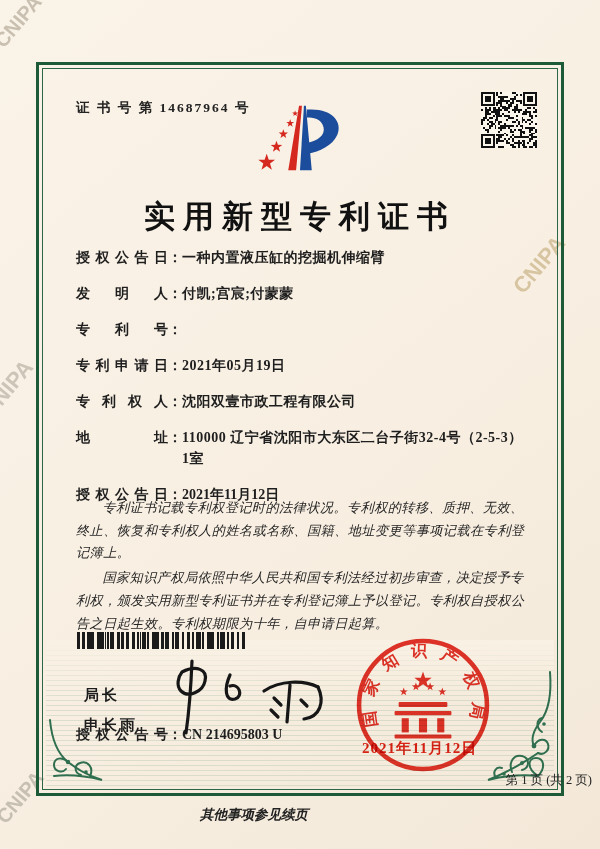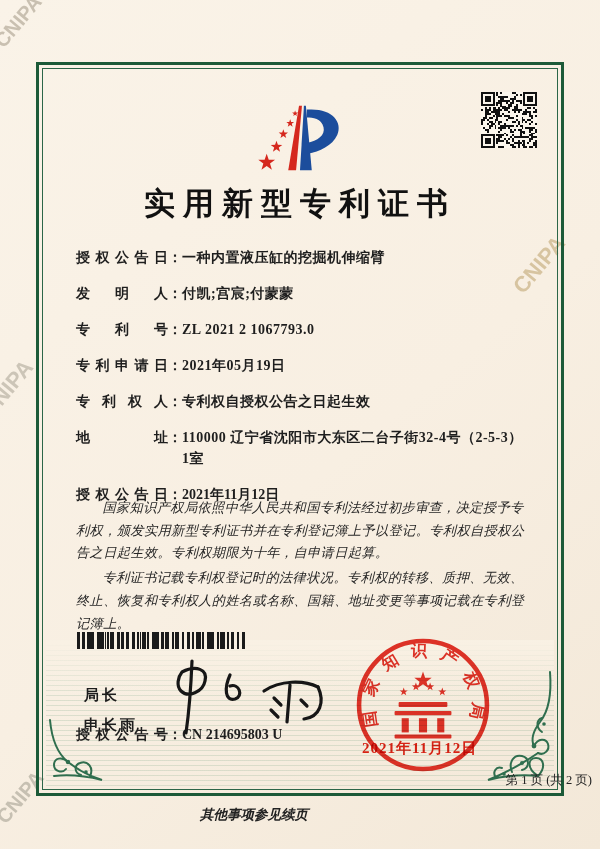--- a/index.html
+++ b/index.html
@@ -16,21 +16,21 @@
       font-weight:700;transform:rotate(-50deg);pointer-events:none;}
   .wm1{left:-12px;top:10px;font-size:20px;color:rgba(168,158,140,.6);}
   .wm2{left:506px;top:252px;font-size:22px;color:rgba(196,172,124,.65);}
   .wm3{left:-26px;top:376px;font-size:22px;color:rgba(168,160,146,.55);}
   .wm4{left:-10px;top:786px;font-size:20px;color:rgba(150,145,132,.5);}
   
   .certno{position:absolute;left:76px;top:99px;font-size:13.5px;font-weight:600;
           letter-spacing:2px;color:#232323;}
   .qr{position:absolute;left:481px;top:92px;width:56px;height:56px;}
   .logo{position:absolute;left:251px;top:101px;width:98px;height:76px;}
-  .title{position:absolute;left:0;top:183px;width:600px;text-align:center;
+  .title{position:absolute;left:0;top:196px;width:600px;text-align:center;
          font-size:31px;font-weight:700;letter-spacing:8px;color:#111;}
   
   .fields{position:absolute;left:76px;top:247px;width:450px;font-size:14px;
           color:#1e1e1e;font-weight:600;}
   .frow{display:flex;margin-bottom:15px;line-height:21px;}
   .flabel{display:inline-block;width:92px;text-align:justify;text-align-last:justify;
           flex:0 0 92px;}
   .fcolon{flex:0 0 14px;}
   .fvalue{flex:1;letter-spacing:.5px;}
   .grantrow{display:flex;line-height:21px;flex-direction:column;}
@@ -110,20 +110,21 @@
       <path d="M82,20 C80,42 74,54 64,62 C56,68 48,74 30,80 C46,76 60,74 78,76"></path>
       <path d="M64,62 C70,56 78,58 78,65 C78,71 70,74 66,69"></path>
       <path d="M42,76 C38,68 44,60 52,63 C58,65 58,73 51,75"></path>
     </g>
     <g fill="#2f6e4e">
         <circle cx="64" cy="62" r="2.2"></circle>
         <circle cx="46" cy="72" r="1.8"></circle>
       </g>
   </svg>
 
+  <div class="certno">证 书 号 第 14687964 号</div>
 
   <div class="qr">
     <svg viewBox="0 0 29 29" width="56" height="56" shape-rendering="crispEdges">
       <rect x="0" y="0" width="29" height="29" fill="#fbf6ec"></rect>
       <g fill="#111">
         <rect x="0" y="0" width="7" height="7"></rect>
           <rect x="22" y="0" width="7" height="7"></rect>
         <rect x="0" y="22" width="7" height="7"></rect>
       </g>
       <g fill="#fbf6ec">
@@ -450,31 +451,30 @@
       <span class="fvalue">一种内置液压缸的挖掘机伸缩臂</span>
     </div>
     <div class="frow">
       <span class="flabel">发明人</span>
         <span class="fcolon">：</span>
       <span class="fvalue">付凯;宫宸;付蒙蒙</span>
     </div>
     <div class="frow">
       <span class="flabel">专利号</span>
         <span class="fcolon">：</span>
-      <span class="fvalue">ZL 2021 2 1067793.0</span>
     </div>
     <div class="frow">
       <span class="flabel">专利申请日</span>
         <span class="fcolon">：</span>
       <span class="fvalue">2021年05月19日</span>
     </div>
     <div class="frow">
       <span class="flabel">专利权人</span>
         <span class="fcolon">：</span>
-      <span class="fvalue">专利权自授权公告之日起生效</span>
+      <span class="fvalue">沈阳双壹市政工程有限公司</span>
     </div>
     <div class="frow">
       <span class="flabel">地址</span>
         <span class="fcolon">：</span>
       <span class="fvalue">110000 辽宁省沈阳市大东区二台子街32-4号（2-5-3）1室</span>
     </div>
     <div class="grantrow">
       <span class="gpair1">
         <span class="flabel">授权公告日</span>
           <span class="fcolon">：</span>
@@ -482,22 +482,22 @@
       </span>
       <span class="gpair2">
         <span class="flabel">授权公告号</span>
           <span class="fcolon">：</span>
         <span>CN 214695803 U</span>
       </span>
     </div>
   </div>
 
   <div class="paras">
+    <p>专利证书记载专利权登记时的法律状况。专利权的转移、质押、无效、终止、恢复和专利权人的姓名或名称、国籍、地址变更等事项记载在专利登记簿上。</p>
     <p>国家知识产权局依照中华人民共和国专利法经过初步审查，决定授予专利权，颁发实用新型专利证书并在专利登记簿上予以登记。专利权自授权公告之日起生效。专利权期限为十年，自申请日起算。</p>
-    <p>专利证书记载专利权登记时的法律状况。专利权的转移、质押、无效、终止、恢复和专利权人的姓名或名称、国籍、地址变更等事项记载在专利登记簿上。</p>
   </div>
 
   <div class="barcode"></div>
 
   <div class="sigtitle">局长</div>
   <div class="signame">申长雨</div>
   <svg class="handsig" viewBox="0 0 190 78">
     <g fill="none" stroke="#161616" stroke-width="3.2" stroke-linecap="round">
       <path d="M30,14 C44,7 56,11 53,23 C51,34 36,40 29,33 C24,28 26,19 30,14"></path>
       <path d="M40,3 C39,28 37,54 34,75"></path>

